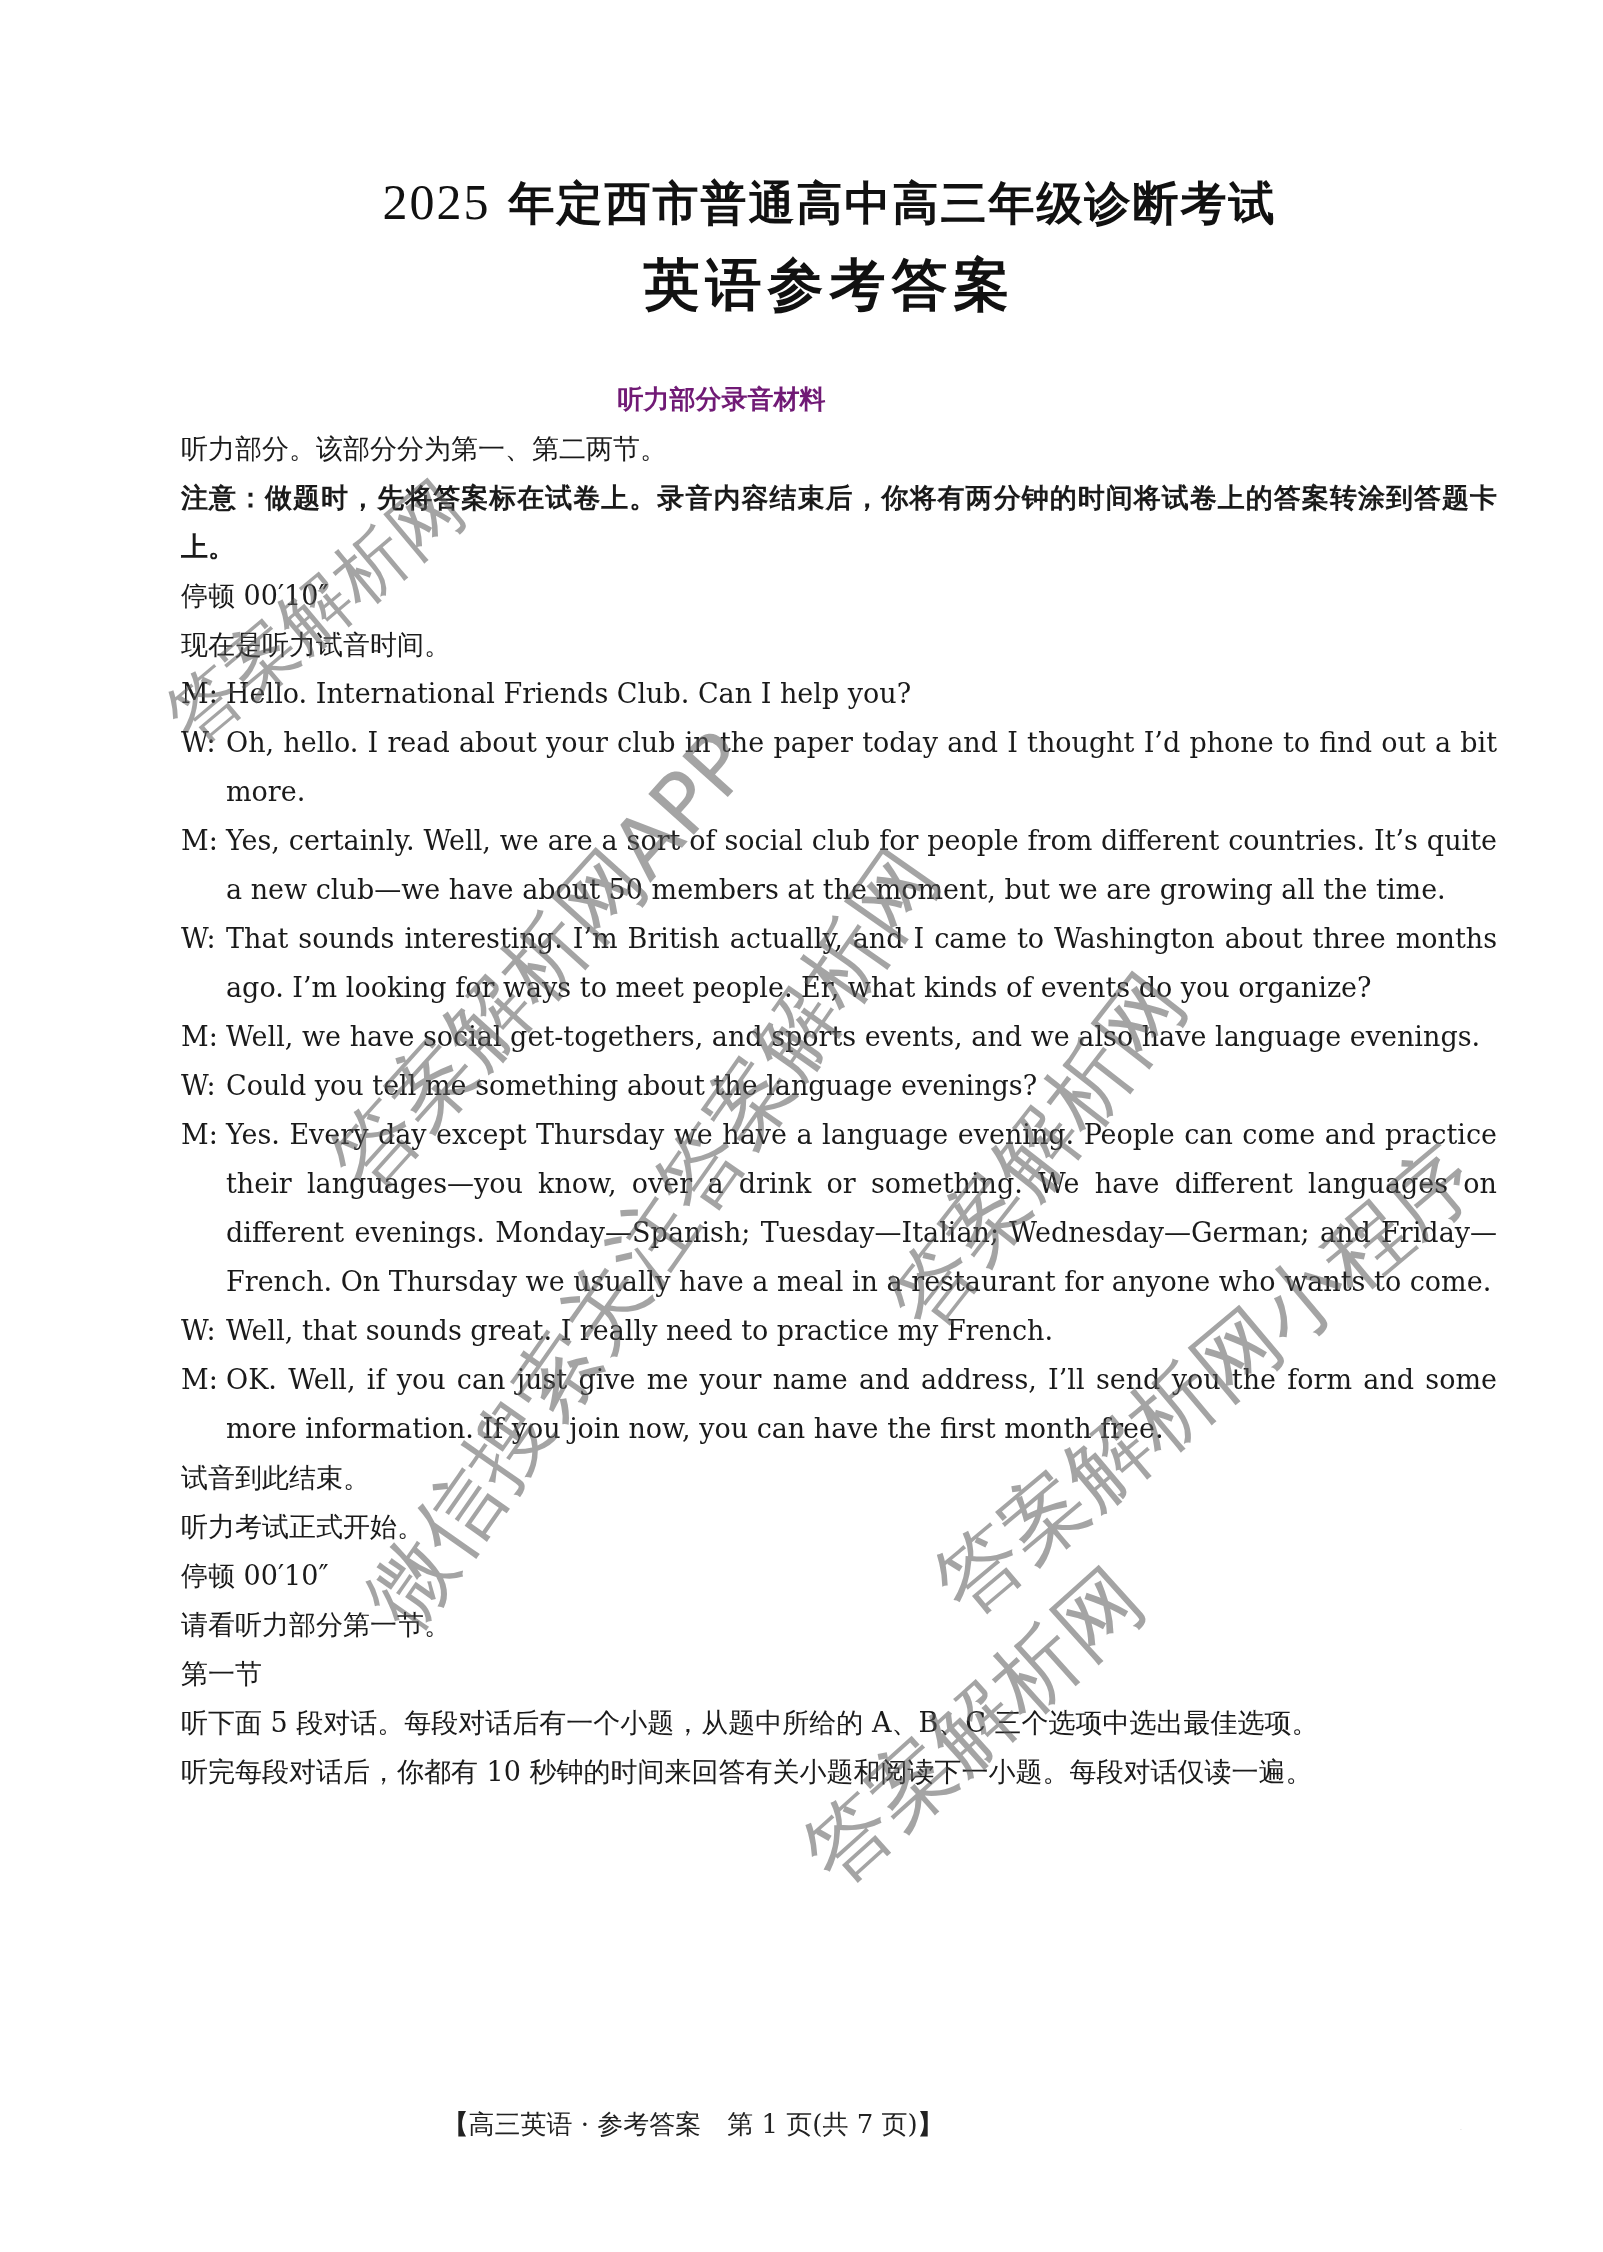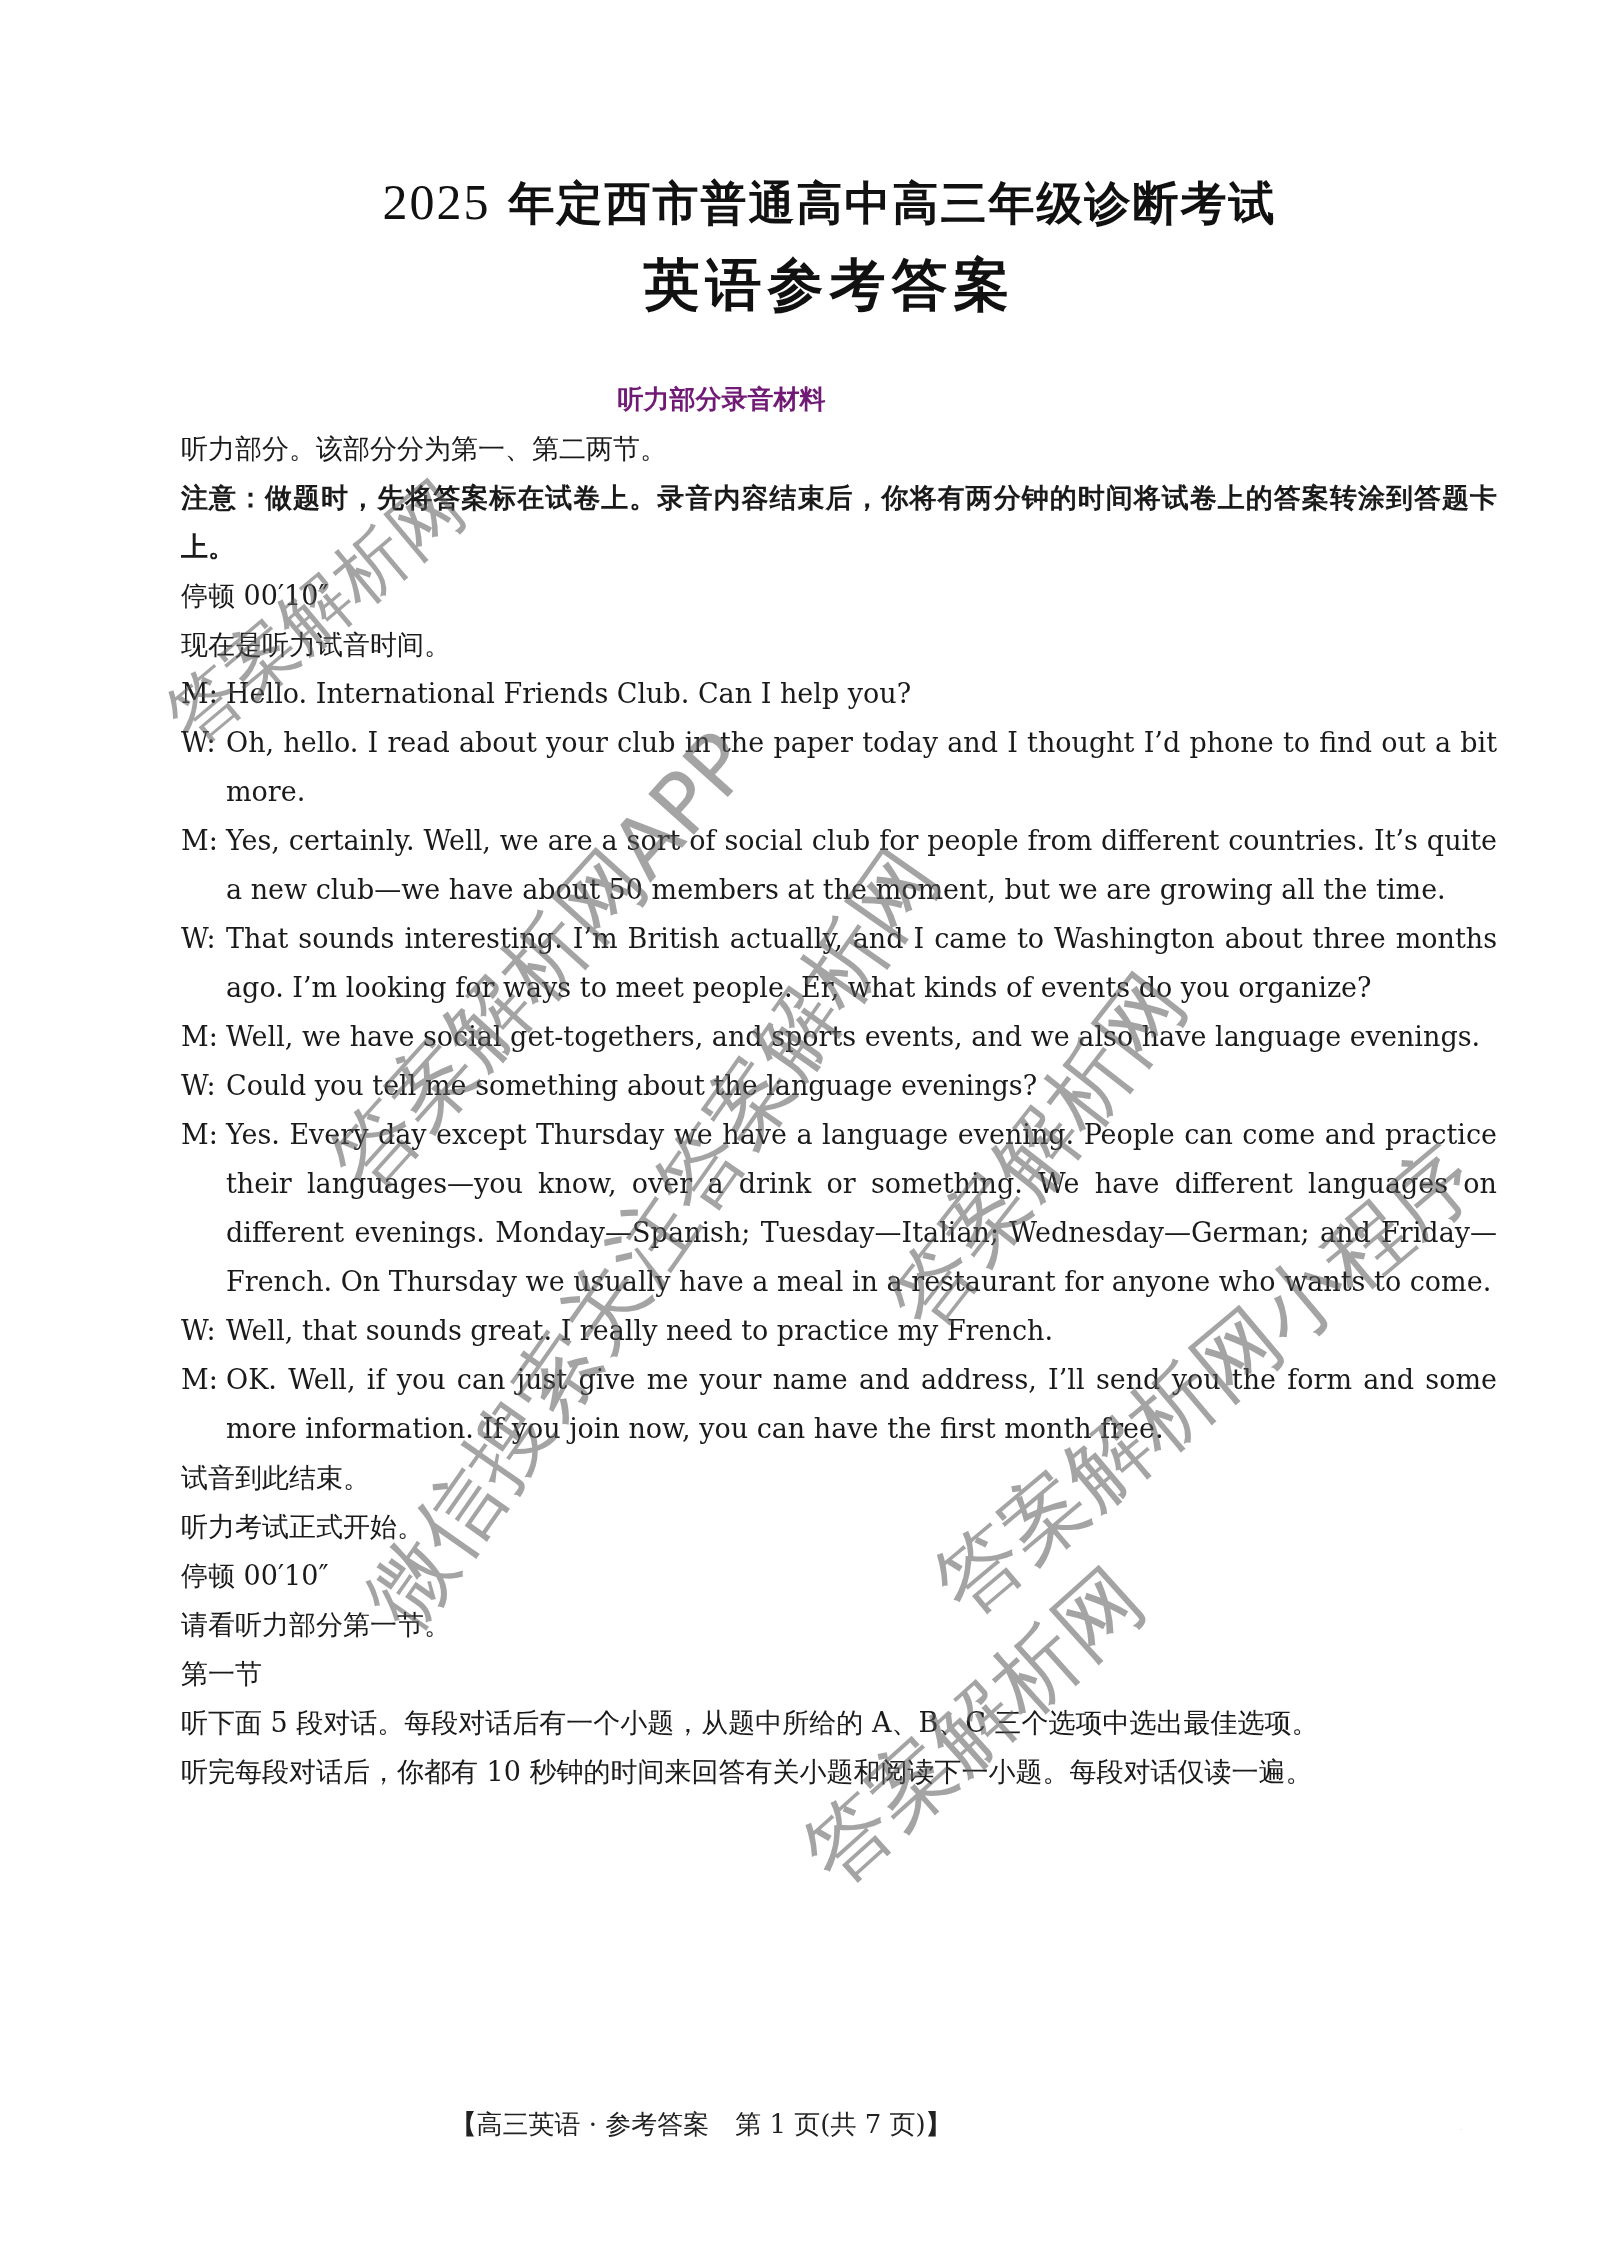--- a/index.html
+++ b/index.html
@@ -14,21 +14,21 @@
               font-family: "DejaVu Sans", "Liberation Sans", sans-serif; font-weight: bold;
               font-size: 56px; line-height: 70px; letter-spacing: 6px; color: #111; }
   .section-heading { position: absolute; left: 0; width: 1387px; top: 381px; text-align: center;
               font-family: "DejaVu Sans", "Liberation Sans", sans-serif; font-weight: bold;
               font-size: 26px; line-height: 36px; color: #701a75; }
   .body { position: absolute; left: 153px; top: 424px; width: 1316px; }
   .line { font-size: 27px; line-height: 49px; white-space: nowrap; }
   .para { font-size: 27px; line-height: 49px; text-align: justify; text-align-last: left;
           padding-left: 45px; text-indent: -45px; }
   .spk { display: inline-block; width: 45px; text-indent: 0; }
-  .footer { position: absolute; left: 8px; width: 1330px; top: 2106px; text-align: center;
+  .footer { position: absolute; left: 0; width: 1330px; top: 2106px; text-align: center;
             font-size: 26px; line-height: 36px; color: #222; }
   .footer .br { font-weight: bold; }
   .mark { position: absolute; left: 1432px; top: 2124px; font-size: 6px; color: #bbb; }
   .wm { position: absolute; font-family: "DejaVu Sans", "Liberation Sans", sans-serif;
         color: rgba(90,90,90,0.55); font-weight: normal; white-space: nowrap;
         transform-origin: left center; pointer-events: none; }
 </style>
 </head>
 <body>
 

